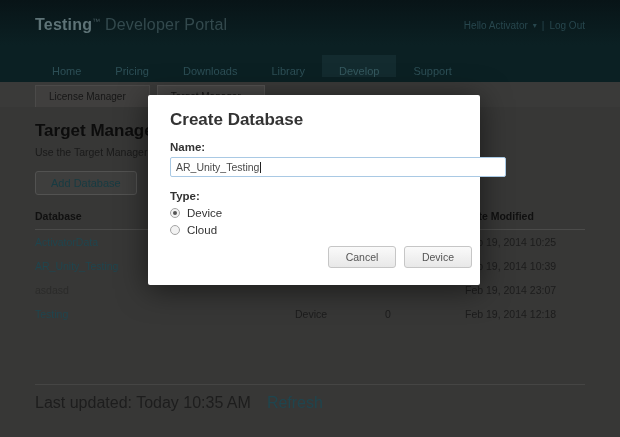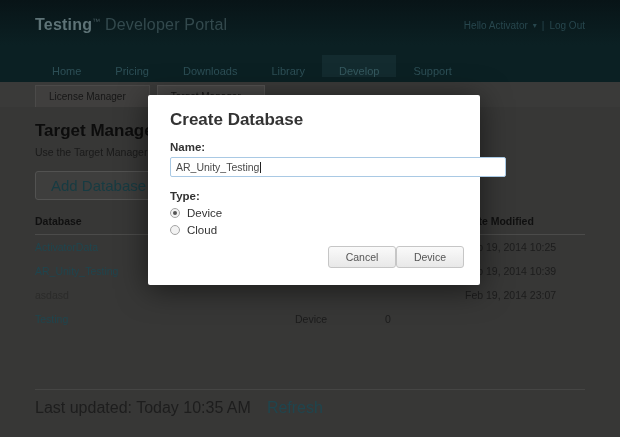--- a/index.html
+++ b/index.html
@@ -31,21 +31,21 @@
   .subnav { background:#3a3a39; height:25px; padding:0 35px; display:flex; gap:7px; }
   .subtab { font-size:10px; color:#161616; margin-top:3px; padding:5px 23px 0 13px;
             background:#403f3e; border:1px solid #4b4a49; border-bottom:none; }
   .subtab.active { background:#484746; border-color:#545352; }
 
   
   main { padding:4px 35px 0 35px; }
   h1 { font-size:17px; color:#0c0c0c; margin:10px 0 5px 0; }
   .subtitle { font-size:10.5px; color:#1a1a1a; margin:0 0 13px 0; white-space:nowrap; }
   .add-btn { background:#3e3e3d; border:1px solid #525251; border-radius:3px;
-             color:#173b42; font-size:15px; padding:5px 15px; cursor:pointer; }
+             color:#173b42; font-size:11px; padding:5px 15px; cursor:pointer; }
 
   .table { margin-top:15px; }
   .thead, .trow { display:grid; grid-template-columns:260px 90px 80px 1fr; }
   .thead { font-size:10.5px; font-weight:bold; color:#101010; padding-bottom:7px;
            border-bottom:1px solid #4b4b4a; }
   .trow { font-size:10.5px; color:#1c1c1c; padding:6px 0; }
   .trow a { color: var(--link,#1f454e); }
   .trow.muted a { color:#2b2b2a; }
 
   .updated { margin-top:58px; border-top:1px solid #454544; padding-top:9px;
@@ -62,21 +62,21 @@
                 border-radius:2px; font-size:10.5px; color:#4a4a4a; padding:0 5px;
                 display:flex; align-items:center; background:#fff; cursor:text; }
   .caret-line { width:1px; height:11px; background:#222; margin-left:1px; }
   .type-block { margin-top:13px; }
   .radio-row { display:flex; align-items:center; gap:7px; font-size:11.5px; color:#333;
                margin-top:5px; cursor:pointer; }
   .radio { width:10px; height:10px; border-radius:50%; border:1px solid #a5a5a5;
            background:#f2f2f2; position:relative; flex:0 0 auto; }
   .radio.checked::after { content:""; position:absolute; left:2px; top:2px; right:2px; bottom:2px;
                           border-radius:50%; background:#555; }
-  .modal-buttons { position:absolute; right:16px; bottom:17px; display:flex; }
+  .modal-buttons { position:absolute; right:8px; bottom:17px; display:flex; gap:8px; }
   .modal-buttons button { min-width:68px; padding:4px 12px; font-size:10.5px; color:#555;
                           background:linear-gradient(#fafafa,#e8e8e8); border:1px solid #c6c6c6;
                           border-radius:3px; cursor:pointer; }
 </style>
 </head>
 <body>
 
 <header>
   <div class="header-top">
     <a class="logo">
@@ -131,20 +131,21 @@
     <div class="trow muted">
       <a>asdasd</a>
       <span></span>
       <span></span>
       <span>Feb 19, 2014 23:07</span>
     </div>
     <div class="trow">
       <a>Testing</a>
       <span>Device</span>
       <span>0</span>
+      <span>Feb 19, 2014 12:18</span>
     </div>
   </div>
 
   <div class="updated">
     <span>Last updated: Today 10:35 AM</span>
     <a>Refresh</a>
   </div>
 </main>
 
 <div class="modal">

